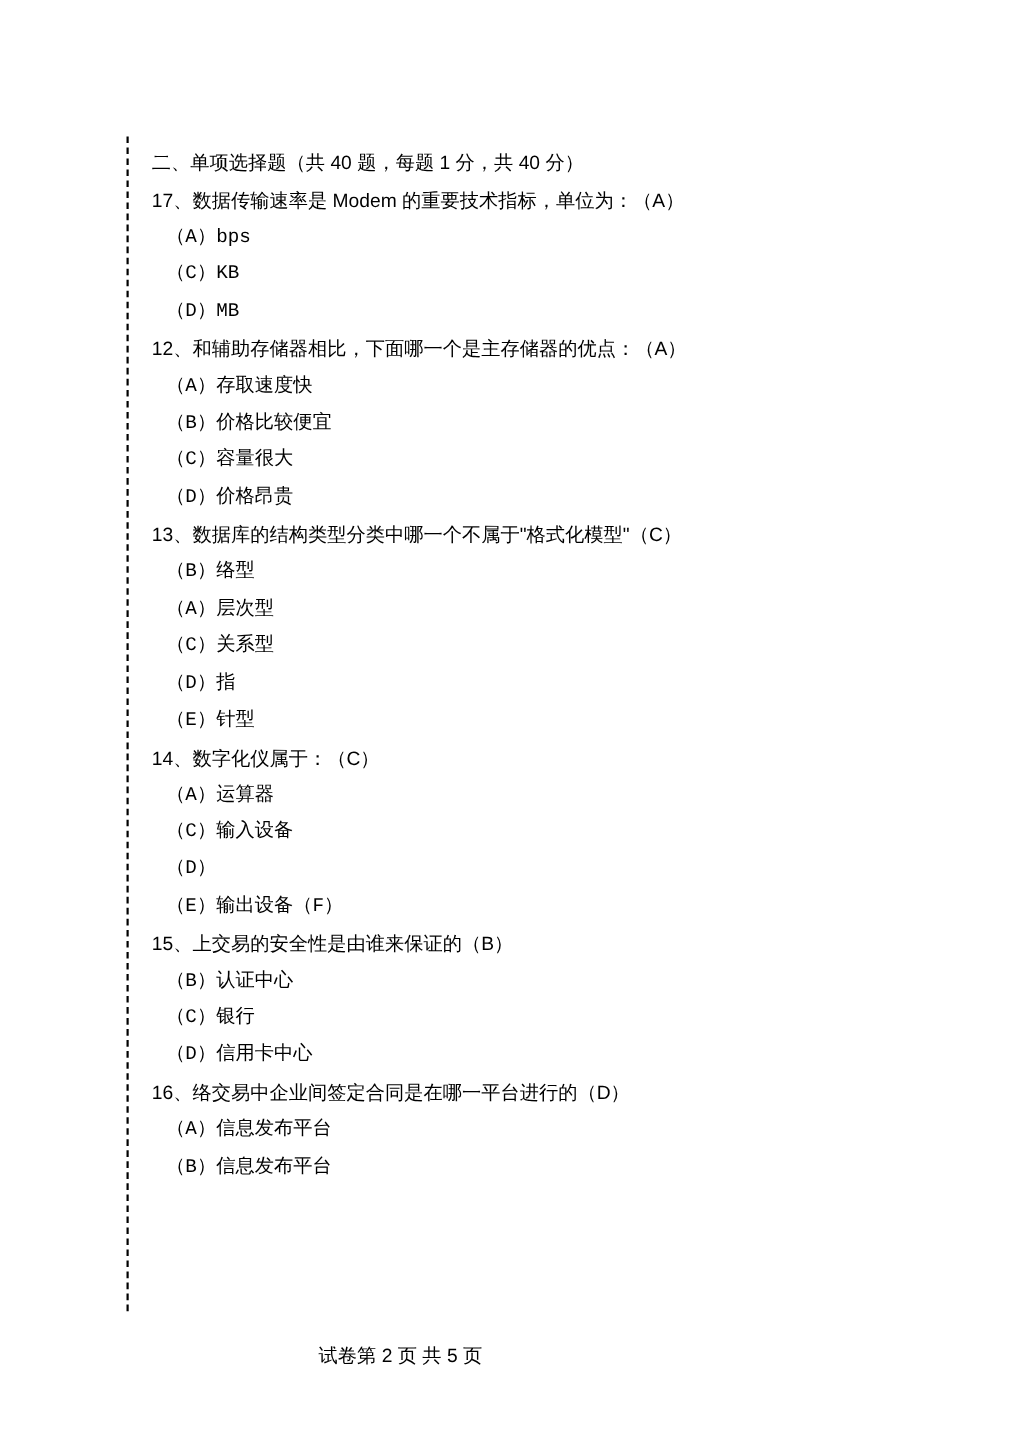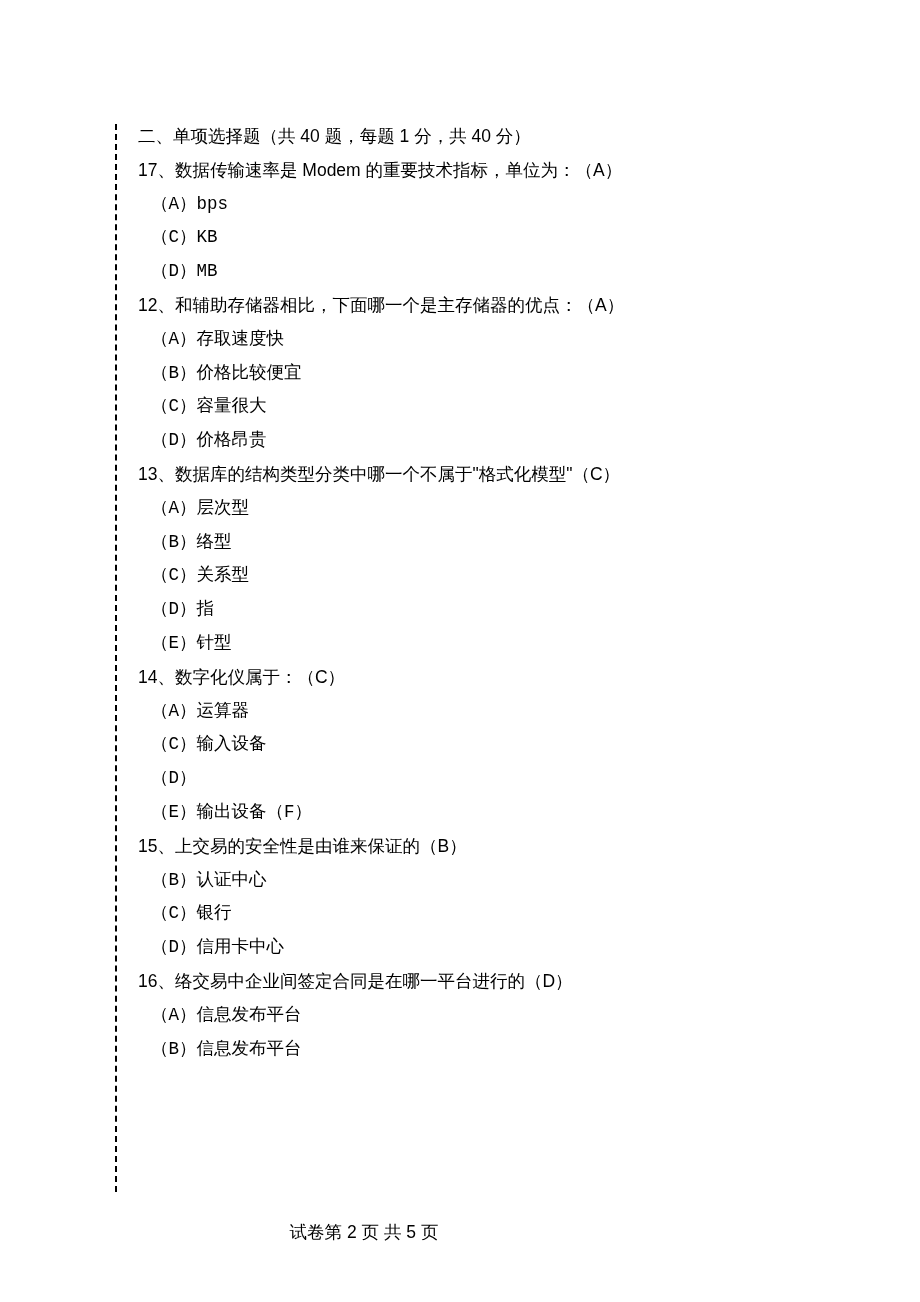--- a/index.html
+++ b/index.html
@@ -27,20 +27,21 @@
       left: 138px;
       top: 128px;
       width: 680px;
     }
     .line {
       font-size: 17.5px;
       color: #000;
       line-height: 1.0;
       margin-bottom: 16.3px;
       white-space: nowrap;
+      margin-top: 12px;
     }
     .option {
       padding-left: 13px;
       font-family: Liberation Mono, monospace;
     }
     .footer {
       position: absolute;
       left: 0;
       width: 728px;
       bottom: 58px;
@@ -62,22 +63,22 @@
   <div class="line option">（C）KB</div>
   <div class="line option">（D）MB</div>
 
   <div class="line">12、和辅助存储器相比，下面哪一个是主存储器的优点：（A）</div>
   <div class="line option">（A）存取速度快</div>
   <div class="line option">（B）价格比较便宜</div>
   <div class="line option">（C）容量很大</div>
   <div class="line option">（D）价格昂贵</div>
 
   <div class="line">13、数据库的结构类型分类中哪一个不属于"格式化模型"（C）</div>
+  <div class="line option">（B）络型</div>
   <div class="line option">（A）层次型</div>
-  <div class="line option">（B）络型</div>
   <div class="line option">（C）关系型</div>
   <div class="line option">（D）指</div>
   <div class="line option">（E）针型</div>
 
   <div class="line">14、数字化仪属于：（C）</div>
   <div class="line option">（A）运算器</div>
   <div class="line option">（C）输入设备</div>
   <div class="line option">（D）</div>
   <div class="line option">（E）输出设备（F）</div>
 

